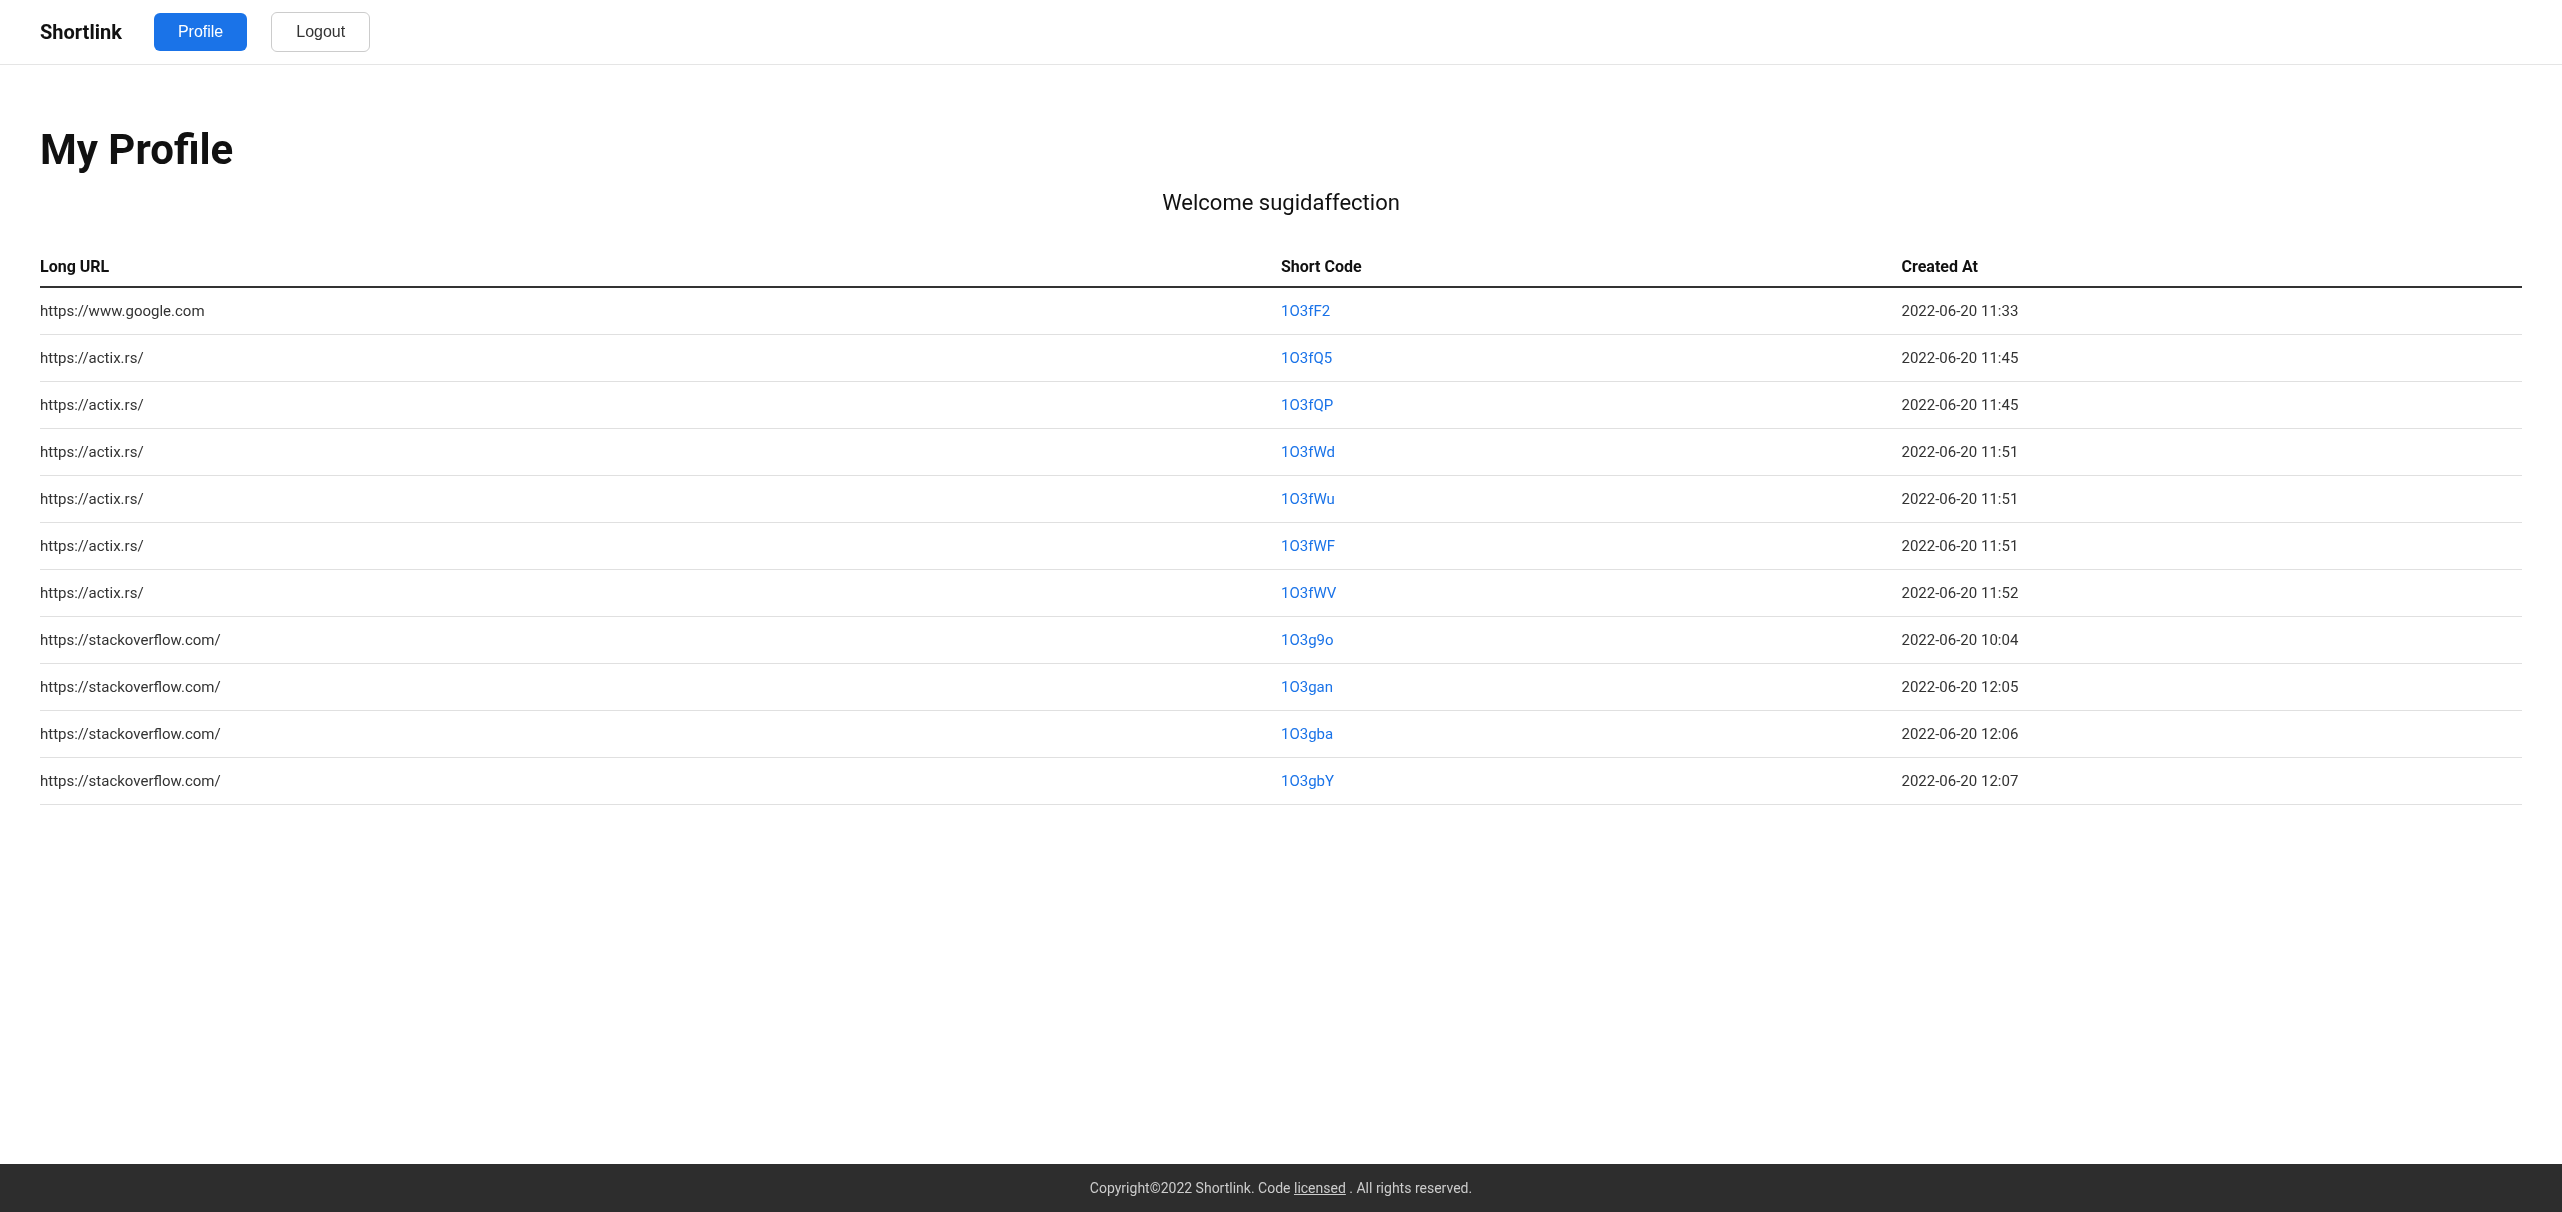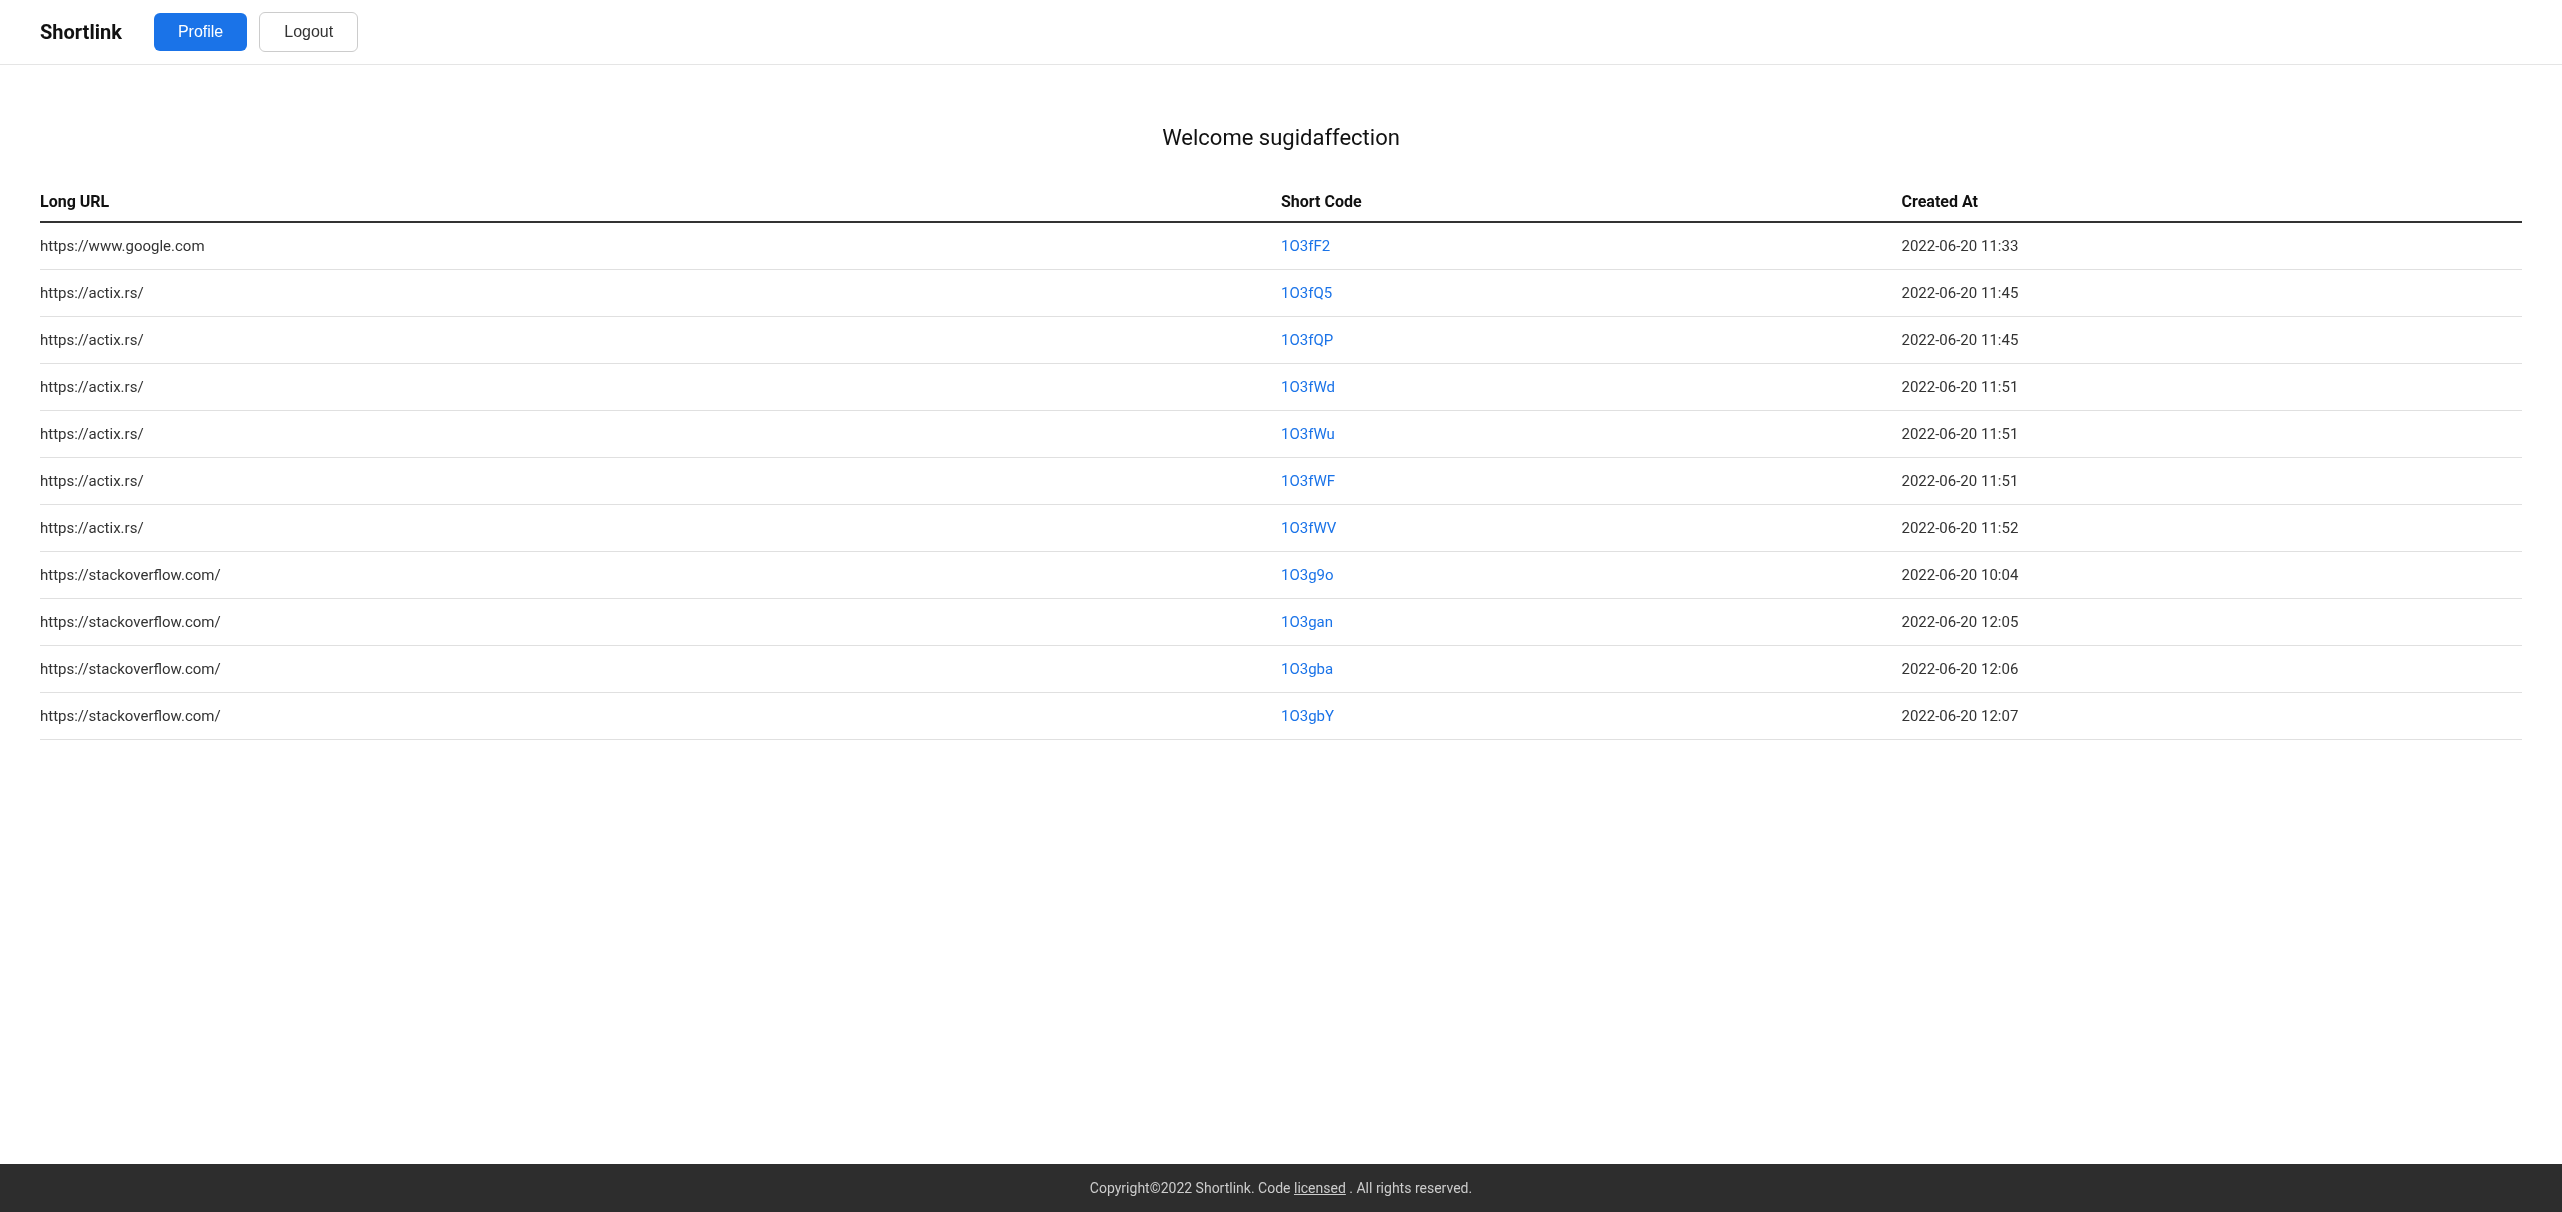--- a/index.html
+++ b/index.html
@@ -50,20 +50,21 @@
     }
 
     .nav-link.muted {
       color: #888;
       font-weight: 400;
     }
 
     .navbar-actions {
       display: flex;
       align-items: center;
+      gap: 12px;
     }
 
     .btn-profile {
       background: #1a73e8;
       color: #fff;
       border: none;
       border-radius: 6px;
       padding: 10px 24px;
       font-size: 16px;
       font-weight: 500;
@@ -170,20 +171,21 @@
 
 <nav class="navbar">
   <a class="navbar-brand">Shortlink</a>
   <div class="navbar-actions">
     <button class="btn-profile">Profile</button>
     <button class="btn-logout">Logout</button>
   </div>
 </nav>
 
 <main class="main-content">
+  <h1 class="page-title">My Profile</h1>
   <h2 class="welcome-text">Welcome sugidaffection</h2>
 
   <table class="url-table">
     <thead>
       <tr>
         <th>Long URL</th>
         <th>Short Code</th>
         <th>Created At</th>
       </tr>
     </thead>

